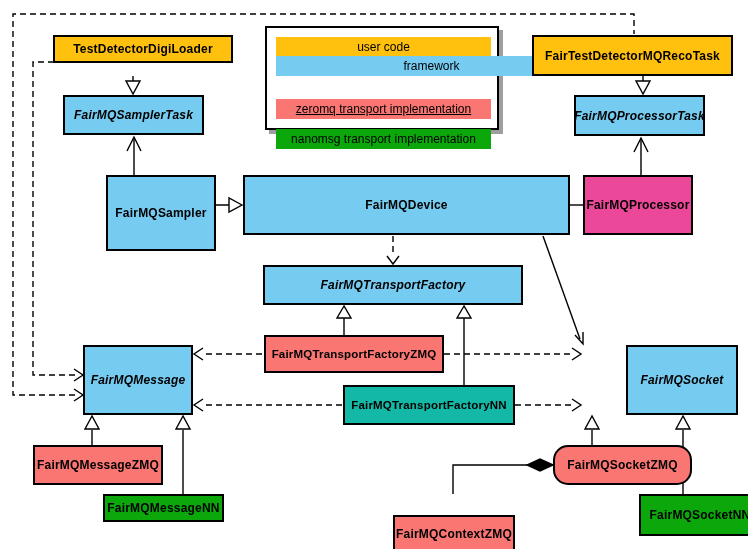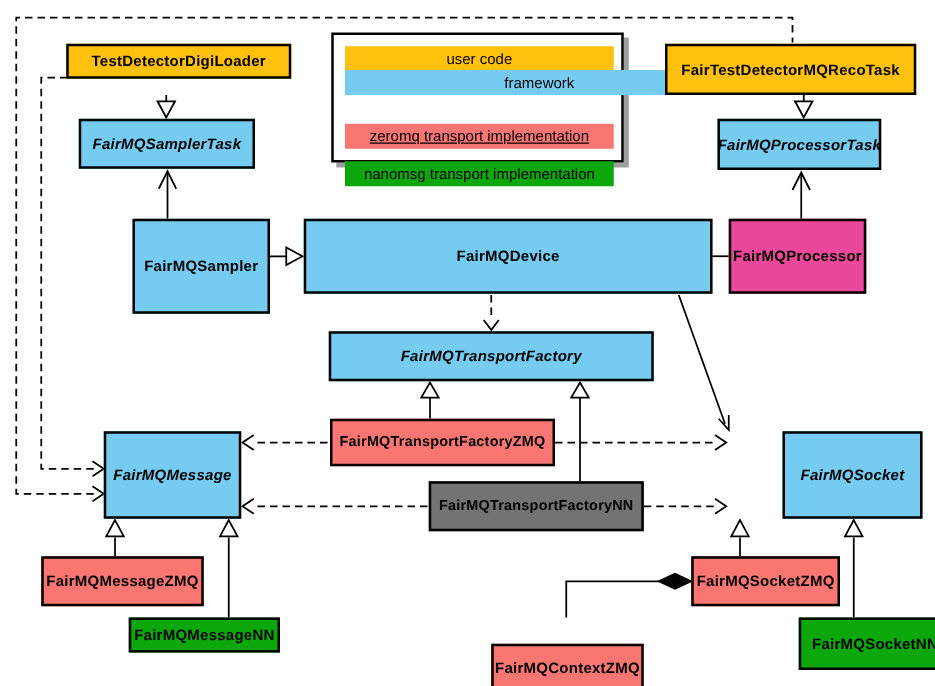--- a/index.html
+++ b/index.html
@@ -175,29 +175,29 @@
   <div class="node" style="left: 73px; top: 175px; width: 110px; height: 76px; background-color: rgb(118, 203, 241); margin-left: 33px;">FairMQSampler</div>
 
   <div class="node" style="left: 243px; top: 175px; width: 327px; height: 60px; background-color: rgb(118, 203, 241);">FairMQDevice</div>
 
   <div class="node" style="left: 583px; top: 175px; width: 110px; height: 60px; background-color: #ec4899;">FairMQProcessor</div>
 
   <div class="node abstract" style="left: 263px; top: 265px; width: 260px; height: 40px; background-color: rgb(118, 203, 241);">FairMQTransportFactory</div>
 
   <div class="node" style="left: 264px; top: 335px; width: 180px; height: 38px; font-size: 11.5px; background-color: rgb(249, 118, 115);">FairMQTransportFactoryZMQ</div>
 
-  <div class="node" style="left: 343px; top: 385px; width: 172px; height: 40px; font-size: 11.5px; background-color: #737373;">FairMQTransportFactoryNN</div>
+  <div class="node" style="left: 343px; top: 385px; width: 172px; height: 40px; font-size: 11.5px; background-color: #14b8a6;">FairMQTransportFactoryNN</div>
 
   <div class="node abstract" style="left: 83px; top: 345px; width: 110px; height: 70px; background-color: rgb(118, 203, 241);">FairMQMessage</div>
 
   <div class="node abstract" style="left: 582px; top: 345px; width: 112px; height: 70px; background-color: rgb(118, 203, 241); margin-left: 44px;">FairMQSocket</div>
 
   <div class="node" style="left: 33px; top: 445px; width: 130px; height: 40px; background-color: rgb(249, 118, 115);">FairMQMessageZMQ</div>
 
   <div class="node" style="left: 103px; top: 494px; width: 121px; height: 28px; background-color: rgb(11, 167, 11);">FairMQMessageNN</div>
 
-  <div class="node" style="left: 553px; top: 445px; width: 119px; height: 40px; background-color: rgb(249, 118, 115);">FairMQSocketZMQ</div>
+  <div class="node" style="left: 553px; top: 445px; width: 139px; height: 40px; background-color: rgb(249, 118, 115); border-radius: 15px;">FairMQSocketZMQ</div>
 
   <div class="node" style="left: 603px; top: 494px; width: 122px; height: 42px; background-color: rgb(11, 167, 11); margin-left: 36px;">FairMQSocketNN</div>
 
   <div class="node" style="left: 393px; top: 495px; width: 122px; height: 38px; background-color: rgb(249, 118, 115); margin-top: 20px;">FairMQContextZMQ</div>
 
 </div>
 
 </body></html>

